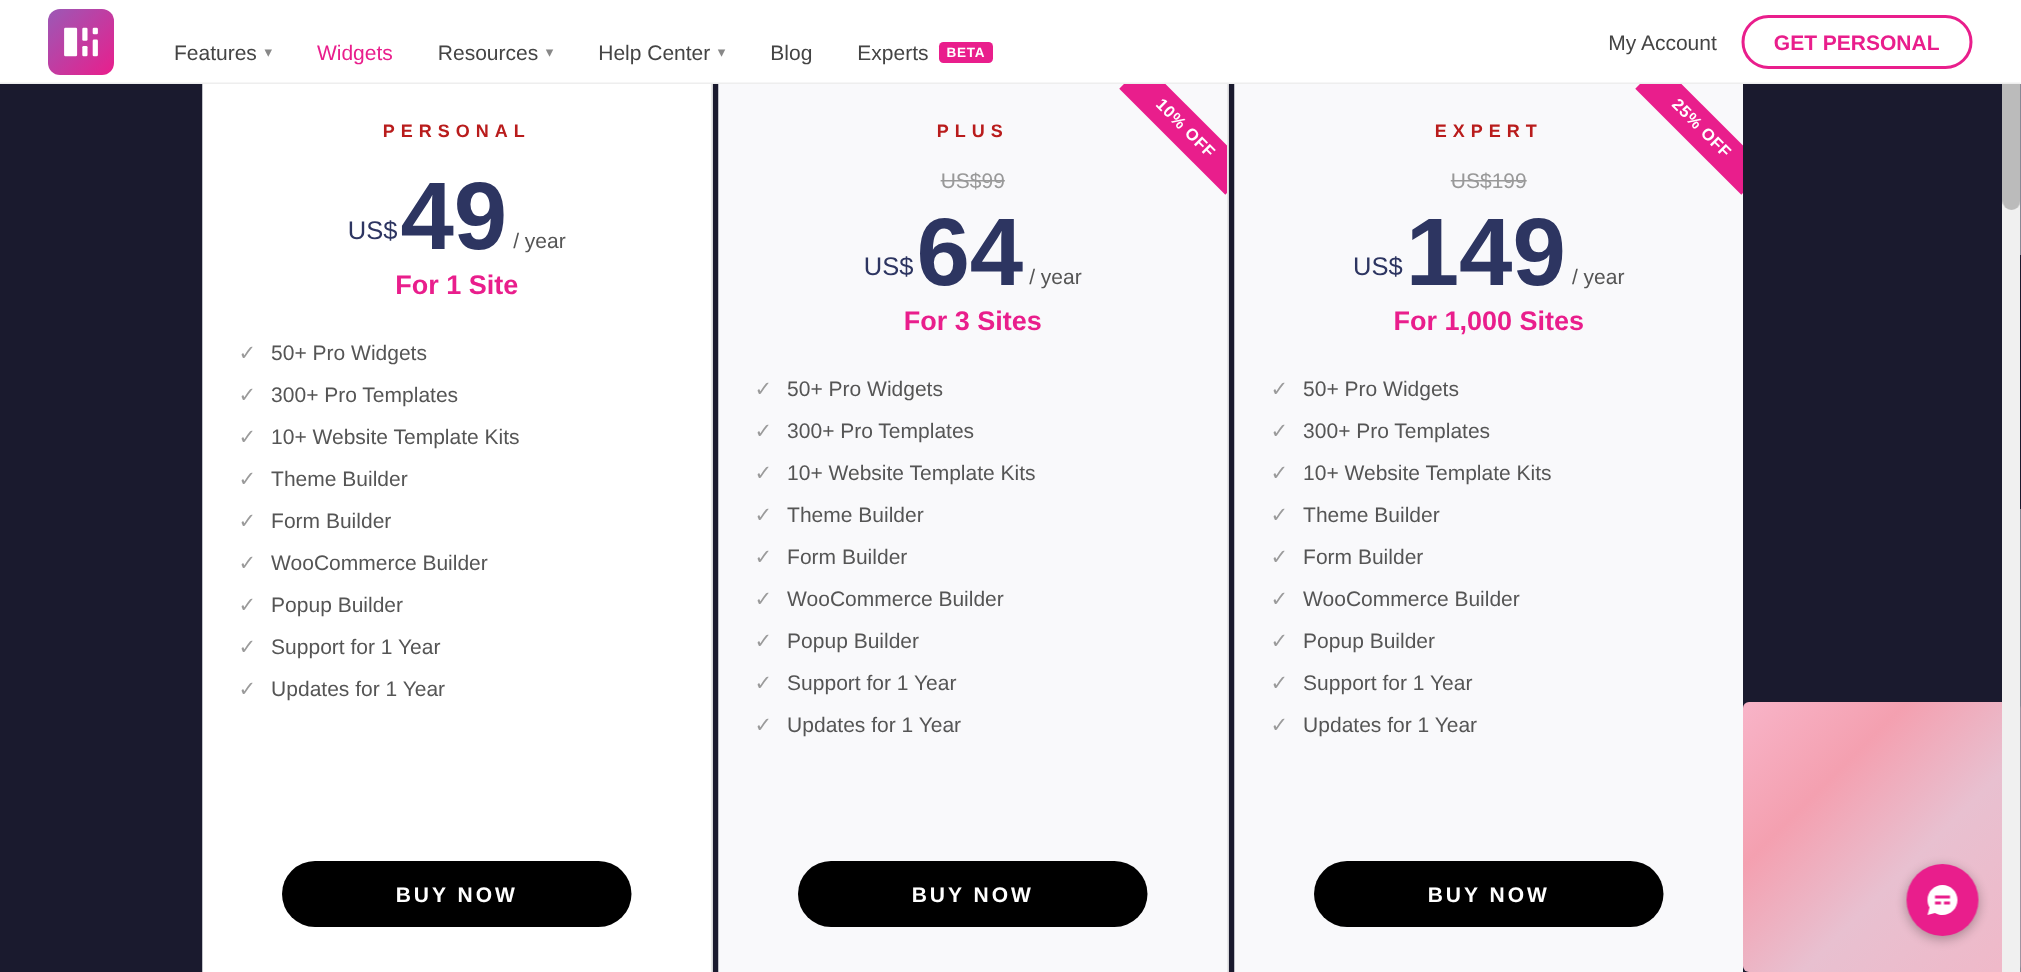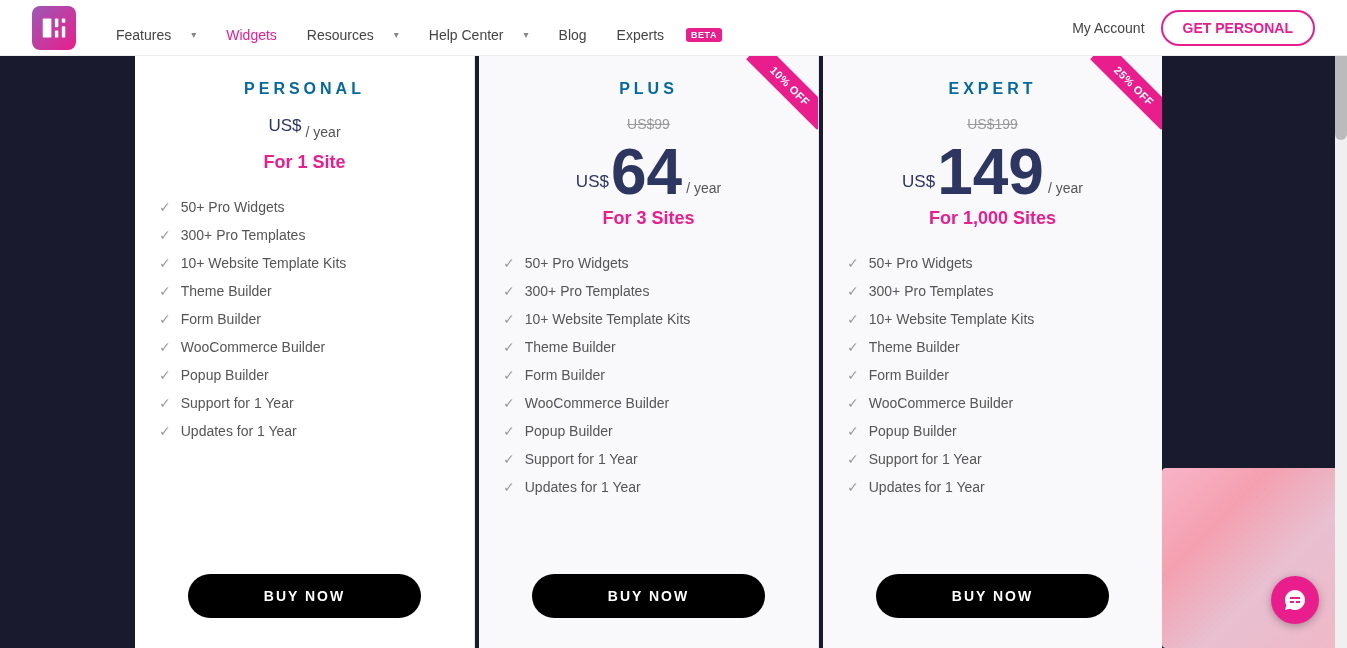--- a/index.html
+++ b/index.html
@@ -35,21 +35,21 @@
     .navbar-logo svg { width: 26px; height: 26px; }
     .nav-items {
       display: flex;
       align-items: center;
       gap: 6px;
       flex: 1;
     }
     .nav-item {
       display: flex;
       align-items: center;
-      gap: 20px;
+      gap: 5px;
       padding: 8px 12px;
       color: #444;
       font-size: 14px;
       cursor: pointer;
       border-radius: 4px;
       white-space: nowrap;
       text-decoration: none;
       margin-top: 14px;
     }
     .nav-item.active { color: #e91e8c; }
@@ -179,24 +179,24 @@
       text-align: center;
       font-size: 11px;
       font-weight: bold;
       color: #fff;
       transform: rotate(45deg);
       background: #e91e8c;
       letter-spacing: 0.5px;
     }
 
     .plan-name {
-      font-size: 16px;
+      font-size: 12px;
       font-weight: 600;
       letter-spacing: 4px;
-      color: #0369a1;
+      color: #b91c1c;
       margin-bottom: 18px;
       margin-top: 4px;
       text-transform: uppercase;
       text-align: center;
     }
 
     .price-block {
       display: flex;
       align-items: flex-end;
       margin-bottom: 4px;
@@ -324,20 +324,21 @@
 <div class="main-content">
 
   <div class="side-panel-left"></div>
 
   <div class="pricing-area">
 
     <div class="pricing-col">
       <div class="plan-name">PERSONAL</div>
       <div class="price-block">
         <span class="price-currency">US$</span>
+        <span class="price-main">49</span>
         <span class="price-period">/ year</span>
       </div>
       <div class="sites-label">For 1 Site</div>
       <ul class="features-list">
         <li>
             <span class="check-icon">✓</span>
             <span>50+ Pro Widgets</span>
           </li>
         <li>
             <span class="check-icon">✓</span>

